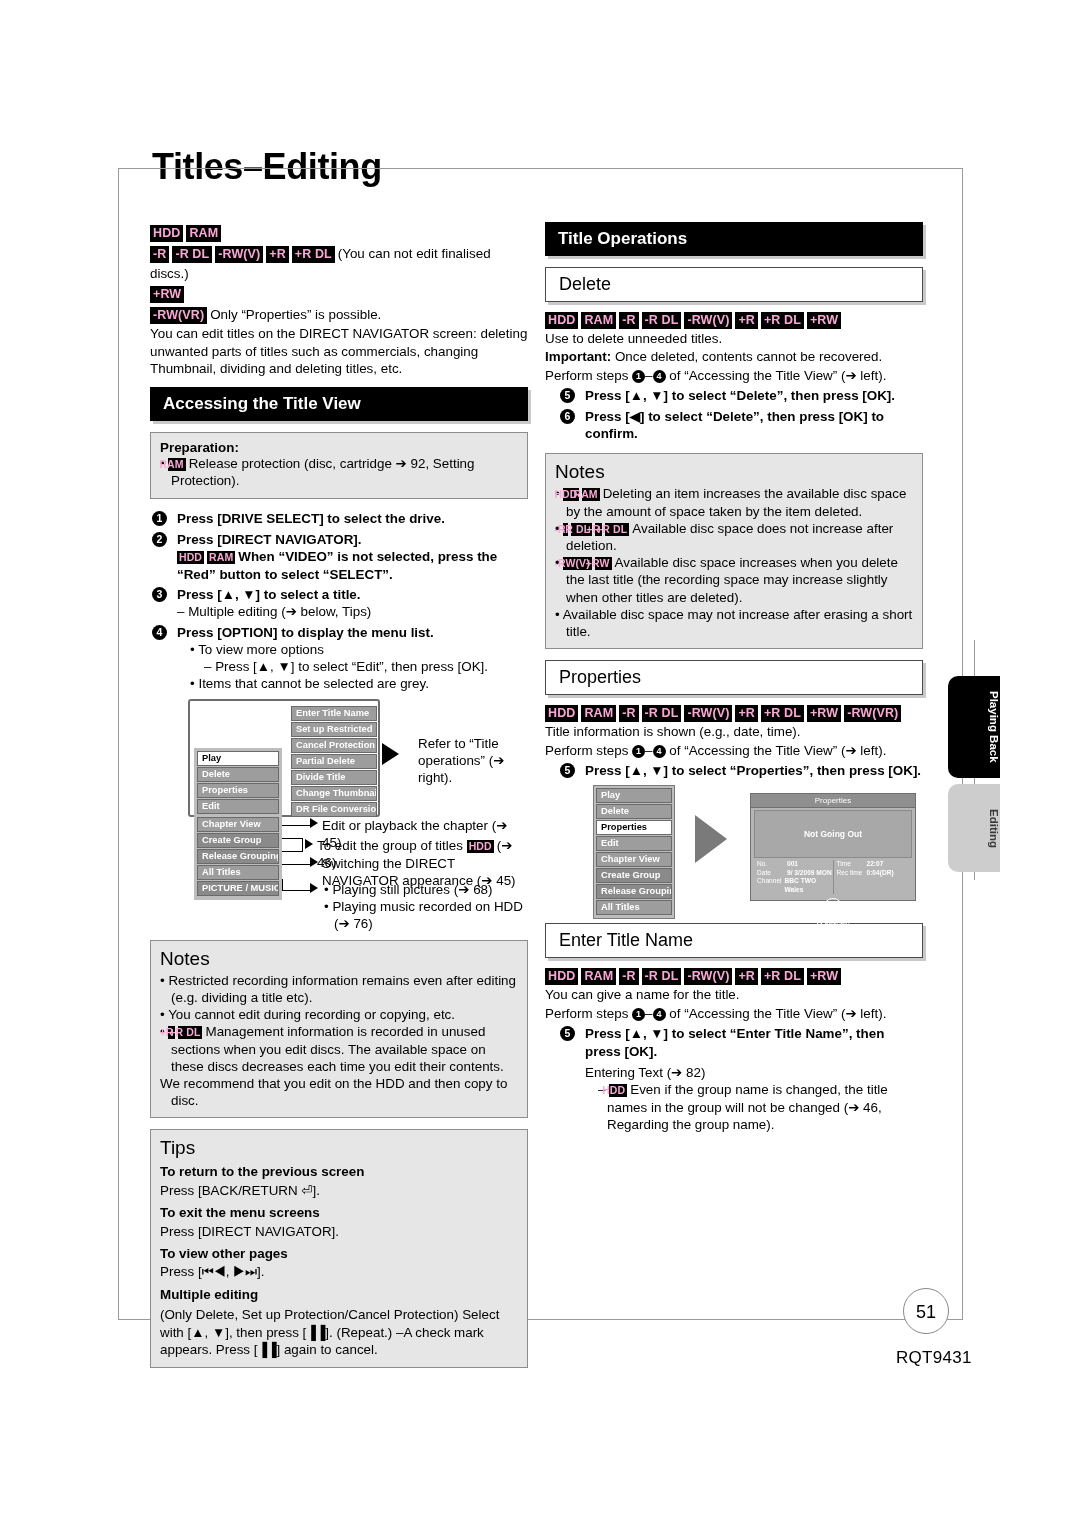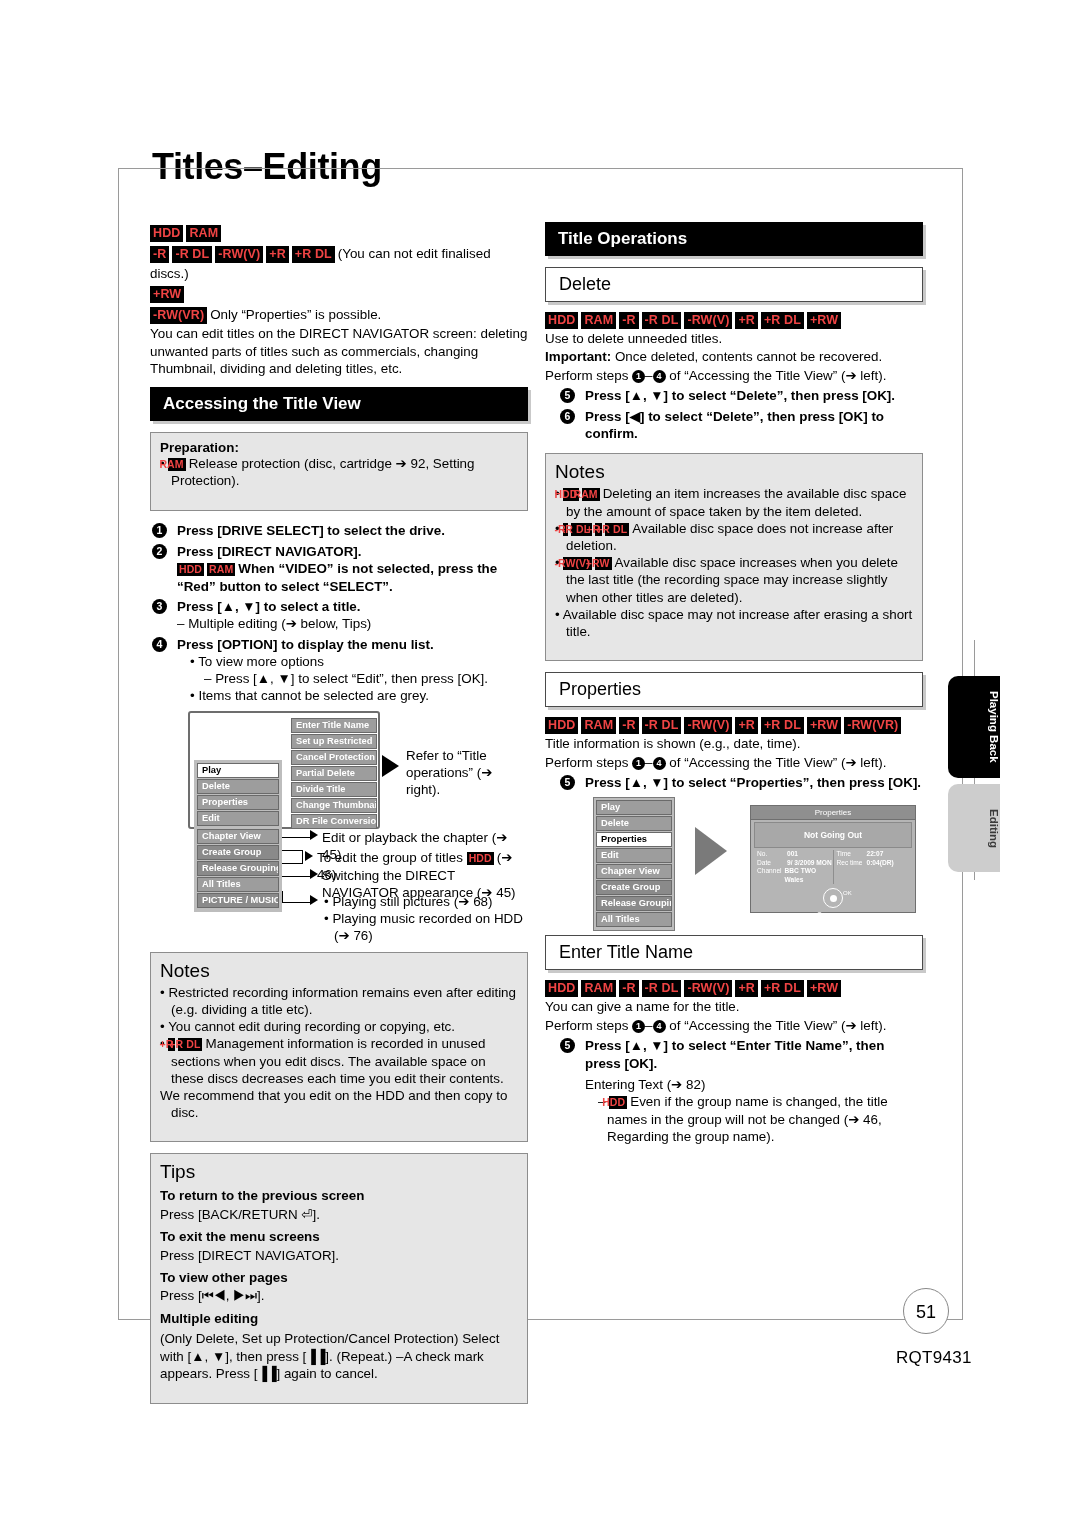--- a/index.html
+++ b/index.html
@@ -31,21 +31,21 @@
   .col {
     position:absolute;
     width:378px;
   }
   .col-left  { left:150px; top:222px; }
   .col-right { left:545px; top:222px; }
 
   
   .badge {
     display:inline-block;
-    background:#000; color:#ef4444;
+    background:#000; color:#f9a8d4;
     font-weight:bold;
     font-size:12.5px;
     line-height:15px;
     padding:1px 3px 1px 3px;
     margin-right:3px;
     vertical-align:baseline;
     white-space:nowrap;
     letter-spacing:0.1px;
   }
   .badge.sm { font-size:10.5px; line-height:13px; padding:0 2px; }
@@ -70,21 +70,21 @@
     font-size:18px;
     padding:6px 0 6px 13px;
     margin:10px 0 7px 0;
     box-shadow:3px 3px 0 #c9c9c9;
   }
 
   
   .box-grey {
     background:#e6e6e6;
     border:1px solid #8d8d8d;
-    padding:7px 9px 20px 9px;
+    padding:7px 9px 8px 9px;
     margin-bottom:11px;
   }
   .box-title { font-size:19px; margin-bottom:2px; }
   .box-grey ul { margin:0; padding:0; list-style:none; }
   .box-grey li {
     font-size:13.4px; line-height:17.2px;
     padding-left:11px; text-indent:-11px;
     margin-bottom:0px;
   }
   .box-grey li:before { content:"• "; }
@@ -187,21 +187,21 @@
     background:#b5b5b5; border:1px solid #6f6f6f;
   }
   .ps-title {
     background:#8f8f8f; color:#fff;
     font-size:8px; text-align:center;
     padding:2px 0; border-bottom:1px solid #6f6f6f;
   }
   .ps-name {
     background:#a8a8a8; color:#fff;
     font-size:8.5px; font-weight:bold; text-align:center;
-    padding:7px 0; margin:2px 3px;
+    padding:18px 0; margin:2px 3px;
     border:1px solid #8a8a8a;
   }
   .ps-fields {
     display:flex; margin:2px 3px 0 3px;
     font-size:6.6px; color:#ffffff; line-height:8.4px;
   }
   .ps-col { flex:1; padding-left:3px; }
   .ps-row { display:flex; }
   .ps-k { width:30px; color:#fff; }
   .ps-v { color:#fff; font-weight:bold; }
@@ -330,21 +330,21 @@
       <div class="mitem">Enter Title Name</div>
       <div class="mitem">Set up Restricted</div>
       <div class="mitem">Cancel Protection</div>
       <div class="mitem">Partial Delete</div>
       <div class="mitem">Divide Title</div>
       <div class="mitem">Change Thumbnail</div>
       <div class="mitem">DR File Conversion</div>
     </div>
 
     <div class="arrow-black" style="left:232px; top:44px;"></div>
-    <div class="dg-label" style="left:256px; top:36px; width:120px;">Refer to “Title operations” (➔ right).</div>
+    <div class="dg-label" style="left:268px; top:36px; width:120px;">Refer to “Title operations” (➔ right).</div>
 
     <div class="thinline" style="left:132px; top:126px; width:30px; height:1px;"></div>
     <div class="arrow-black" style="left:160px; top:119px; border-top-width:5px; border-bottom-width:5px; border-left-width:8px;"></div>
     <div class="dg-label" style="left:172px; top:118px; width:206px;">Edit or playback the chapter (➔ 45)</div>
 
     <div class="thinline" style="left:132px; top:139px; width:20px; height:1px;"></div>
     <div class="thinline" style="left:132px; top:152px; width:20px; height:1px;"></div>
     <div class="thinline" style="left:152px; top:139px; width:1px; height:14px;"></div>
     <div class="arrow-black" style="left:155px; top:140px; border-top-width:5px; border-bottom-width:5px; border-left-width:8px;"></div>
     <div class="dg-label" style="left:167px; top:138px; width:212px;"><span>To edit the group of titles</span> <span class="badge sm">HDD</span><span>(➔ 46)</span></div>

